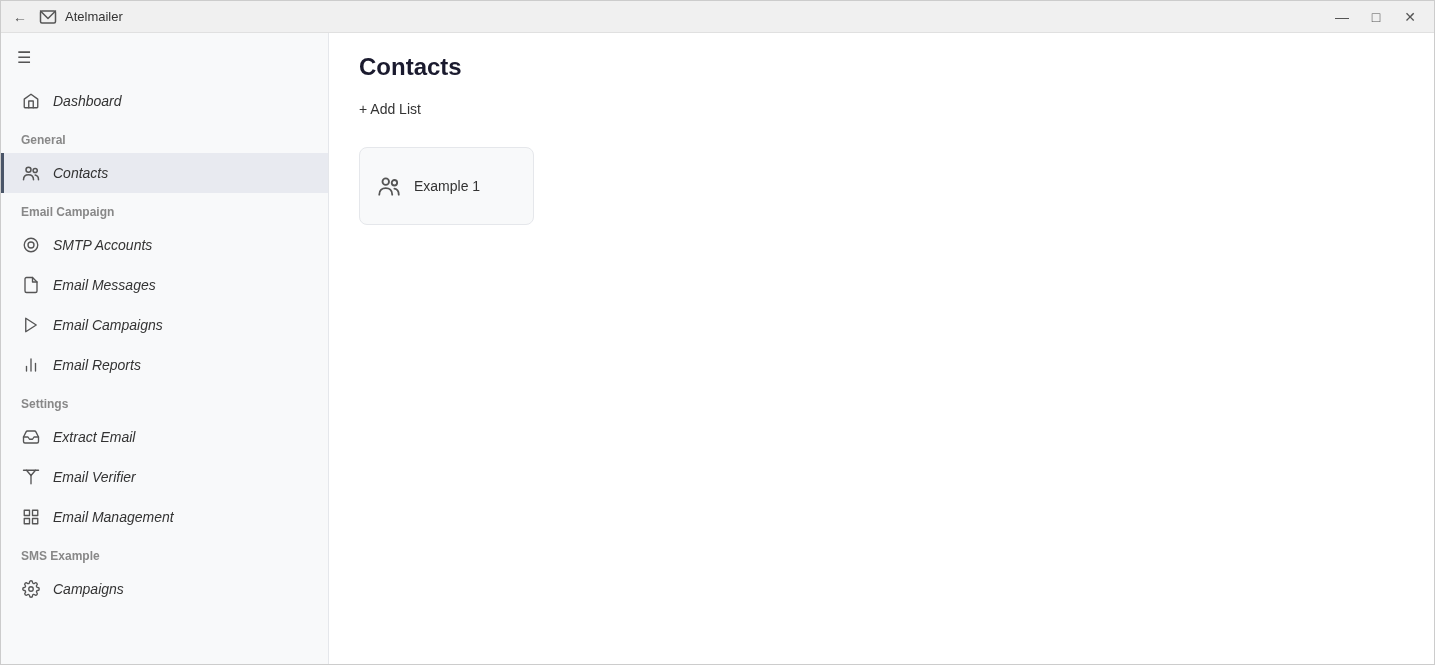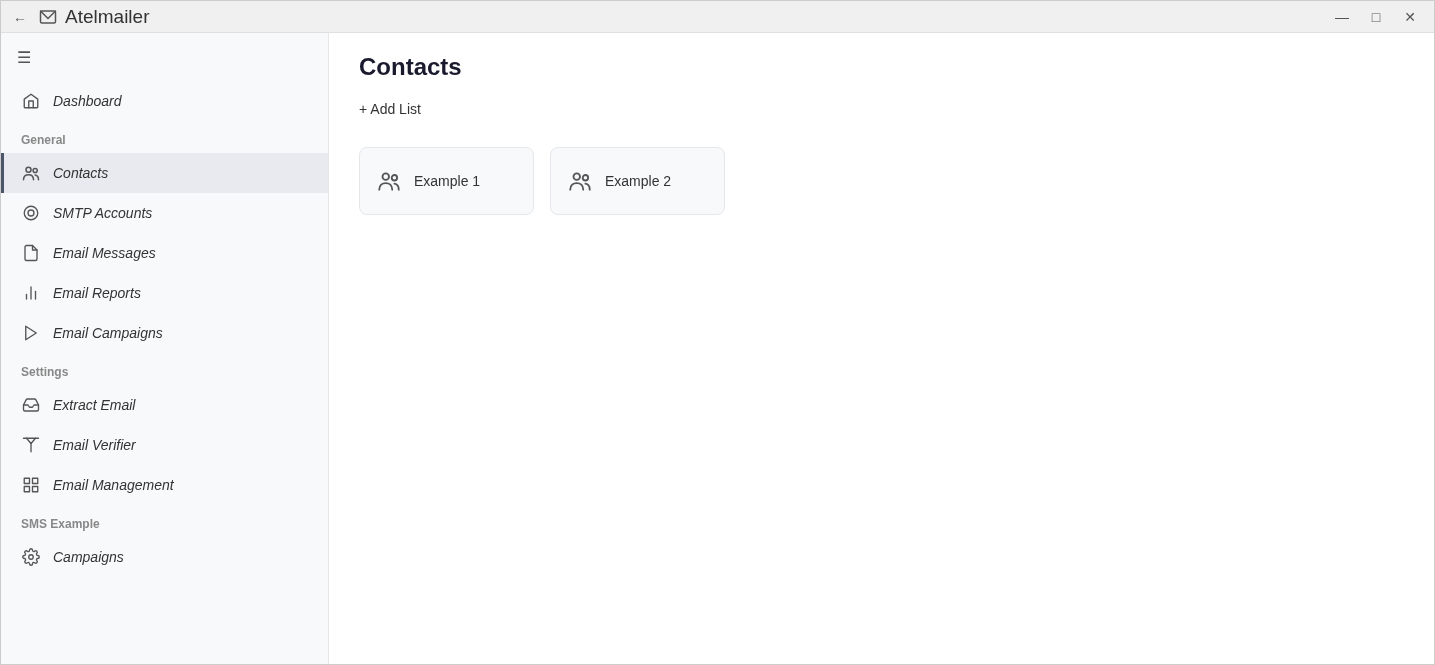--- a/index.html
+++ b/index.html
@@ -36,21 +36,21 @@
       flex-shrink: 0;
     }
 
     .titlebar-left {
       display: flex;
       align-items: center;
       gap: 8px;
     }
 
     .titlebar-title {
-      font-size: 19px;
+      font-size: 13px;
       color: #333;
     }
 
     .titlebar-controls {
       display: flex;
       align-items: center;
       gap: 2px;
     }
 
     .titlebar-btn {
@@ -188,21 +188,21 @@
       flex: 1;
       padding: 10px 30px;
       display: flex;
       flex-wrap: wrap;
       gap: 16px;
       align-content: flex-start;
     }
 
     .contact-card {
       width: 175px;
-      height: 68px;
+      height: 78px;
       background: #f8f9fa;
       border: 1px solid #e5e7eb;
       border-radius: 8px;
       display: flex;
       align-items: center;
       gap: 12px;
       padding: 0 16px;
       cursor: pointer;
       transition: background 0.15s, box-shadow 0.15s;
     }
@@ -273,59 +273,60 @@
           <svg width="20" height="20" viewBox="0 0 24 24" fill="none" stroke="#555" stroke-width="1.8" stroke-linecap="round" stroke-linejoin="round">
             <circle cx="9" cy="8" r="3"></circle>
             <path d="M3 20c0-4 2.7-6 6-6s6 2 6 6"></path>
             <circle cx="17" cy="9" r="2.5"></circle>
             <path d="M21 20c0-3-1.5-5-4-5.5"></path>
           </svg>
         </span>
         <span class="sidebar-item-label">Contacts</span>
       </div>
 
+      <div class="sidebar-section-label">Email Campaign</div>
 
       <div class="sidebar-item">
         <span class="sidebar-item-icon">
           <svg width="18" height="18" viewBox="0 0 24 24" fill="none" stroke="#555" stroke-width="1.8" stroke-linecap="round" stroke-linejoin="round">
             <circle cx="12" cy="12" r="9"></circle>
             <circle cx="12" cy="12" r="4"></circle>
           </svg>
         </span>
         <span class="sidebar-item-label">SMTP Accounts</span>
       </div>
 
       <div class="sidebar-item">
         <span class="sidebar-item-icon">
           <svg width="18" height="18" viewBox="0 0 24 24" fill="none" stroke="#555" stroke-width="1.8" stroke-linecap="round" stroke-linejoin="round">
             <path d="M14 2H6a2 2 0 0 0-2 2v16a2 2 0 0 0 2 2h12a2 2 0 0 0 2-2V8z"></path>
             <polyline points="14,2 14,8 20,8"></polyline>
           </svg>
         </span>
         <span class="sidebar-item-label">Email Messages</span>
+      </div>
+
+      <div class="sidebar-item">
+        <span class="sidebar-item-icon">
+          <svg width="18" height="18" viewBox="0 0 24 24" fill="none" stroke="#555" stroke-width="1.8" stroke-linecap="round" stroke-linejoin="round">
+            <polygon points="5,3 19,12 5,21 5,3"></polygon>
+          </svg>
+        </span>
+        <span class="sidebar-item-label">Email Campaigns</span>
       </div>
 
       <div class="sidebar-item">
         <span class="sidebar-item-icon">
           <svg width="18" height="18" viewBox="0 0 24 24" fill="none" stroke="#555" stroke-width="1.8" stroke-linecap="round" stroke-linejoin="round">
             <line x1="18" y1="20" x2="18" y2="10"></line>
             <line x1="12" y1="20" x2="12" y2="4"></line>
             <line x1="6" y1="20" x2="6" y2="14"></line>
           </svg>
         </span>
         <span class="sidebar-item-label">Email Reports</span>
-      </div>
-
-      <div class="sidebar-item">
-        <span class="sidebar-item-icon">
-          <svg width="18" height="18" viewBox="0 0 24 24" fill="none" stroke="#555" stroke-width="1.8" stroke-linecap="round" stroke-linejoin="round">
-            <polygon points="5,3 19,12 5,21 5,3"></polygon>
-          </svg>
-        </span>
-        <span class="sidebar-item-label">Email Campaigns</span>
       </div>
 
       <div class="sidebar-section-label">Settings</div>
 
       <div class="sidebar-item">
         <span class="sidebar-item-icon">
           <svg width="18" height="18" viewBox="0 0 24 24" fill="none" stroke="#555" stroke-width="1.8" stroke-linecap="round" stroke-linejoin="round">
             <polyline points="22,12 16,12 14,15 10,15 8,12 2,12"></polyline>
             <path d="M5.45 5.11L2 12v6a2 2 0 0 0 2 2h16a2 2 0 0 0 2-2v-6l-3.45-6.89A2 2 0 0 0 16.76 4H7.24a2 2 0 0 0-1.79 1.11z"></path>
           </svg>
@@ -388,28 +389,17 @@
             <svg width="26" height="26" viewBox="0 0 24 24" fill="none" stroke="#555" stroke-width="1.7" stroke-linecap="round" stroke-linejoin="round">
               <circle cx="9" cy="8" r="3"></circle>
               <path d="M3 20c0-4 2.7-6 6-6s6 2 6 6"></path>
               <circle cx="17" cy="9" r="2.5"></circle>
               <path d="M21 20c0-3-1.5-5-4-5.5"></path>
             </svg>
           </span>
           <span class="contact-card-label">Example 1</span>
         </div>
 
-        <div class="contact-card">
-          <span class="contact-card-icon">
-            <svg width="26" height="26" viewBox="0 0 24 24" fill="none" stroke="#555" stroke-width="1.7" stroke-linecap="round" stroke-linejoin="round">
-              <circle cx="9" cy="8" r="3"></circle>
-              <path d="M3 20c0-4 2.7-6 6-6s6 2 6 6"></path>
-              <circle cx="17" cy="9" r="2.5"></circle>
-              <path d="M21 20c0-3-1.5-5-4-5.5"></path>
-            </svg>
-          </span>
-          <span class="contact-card-label">Example 2</span>
-        </div>
 
       </div>
     </div>
   </div>
 </div>
 
 </body></html>

